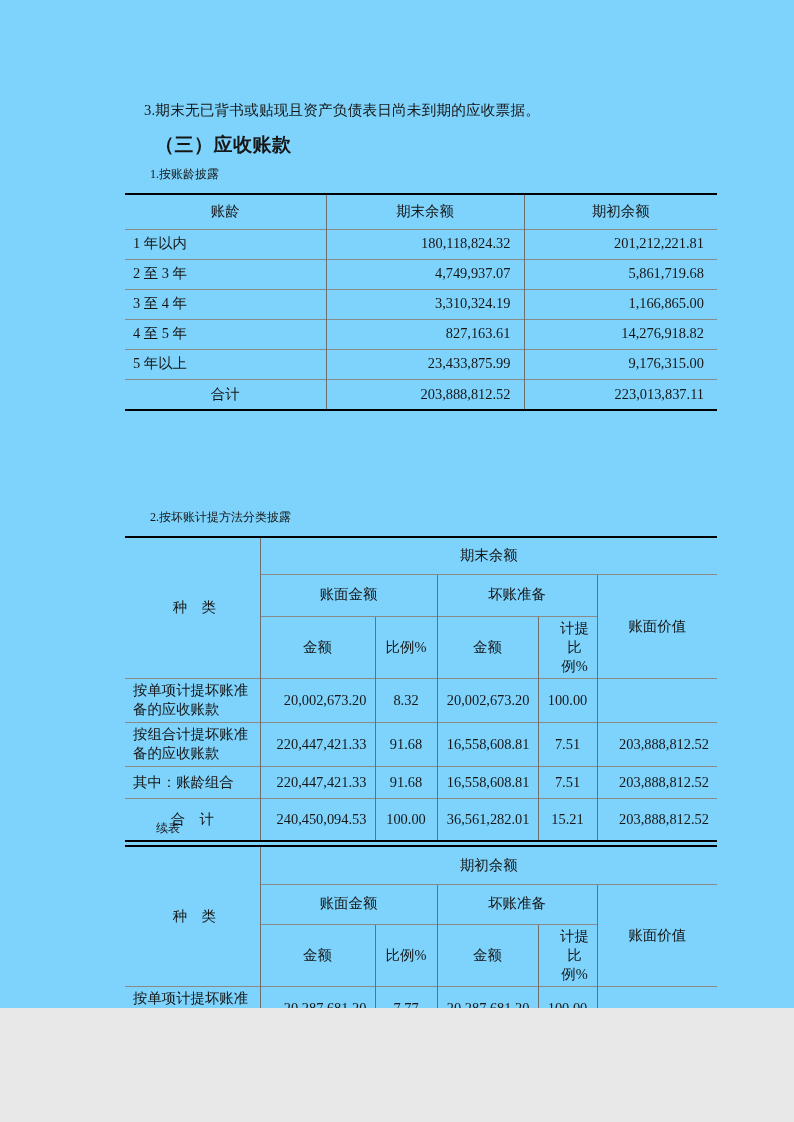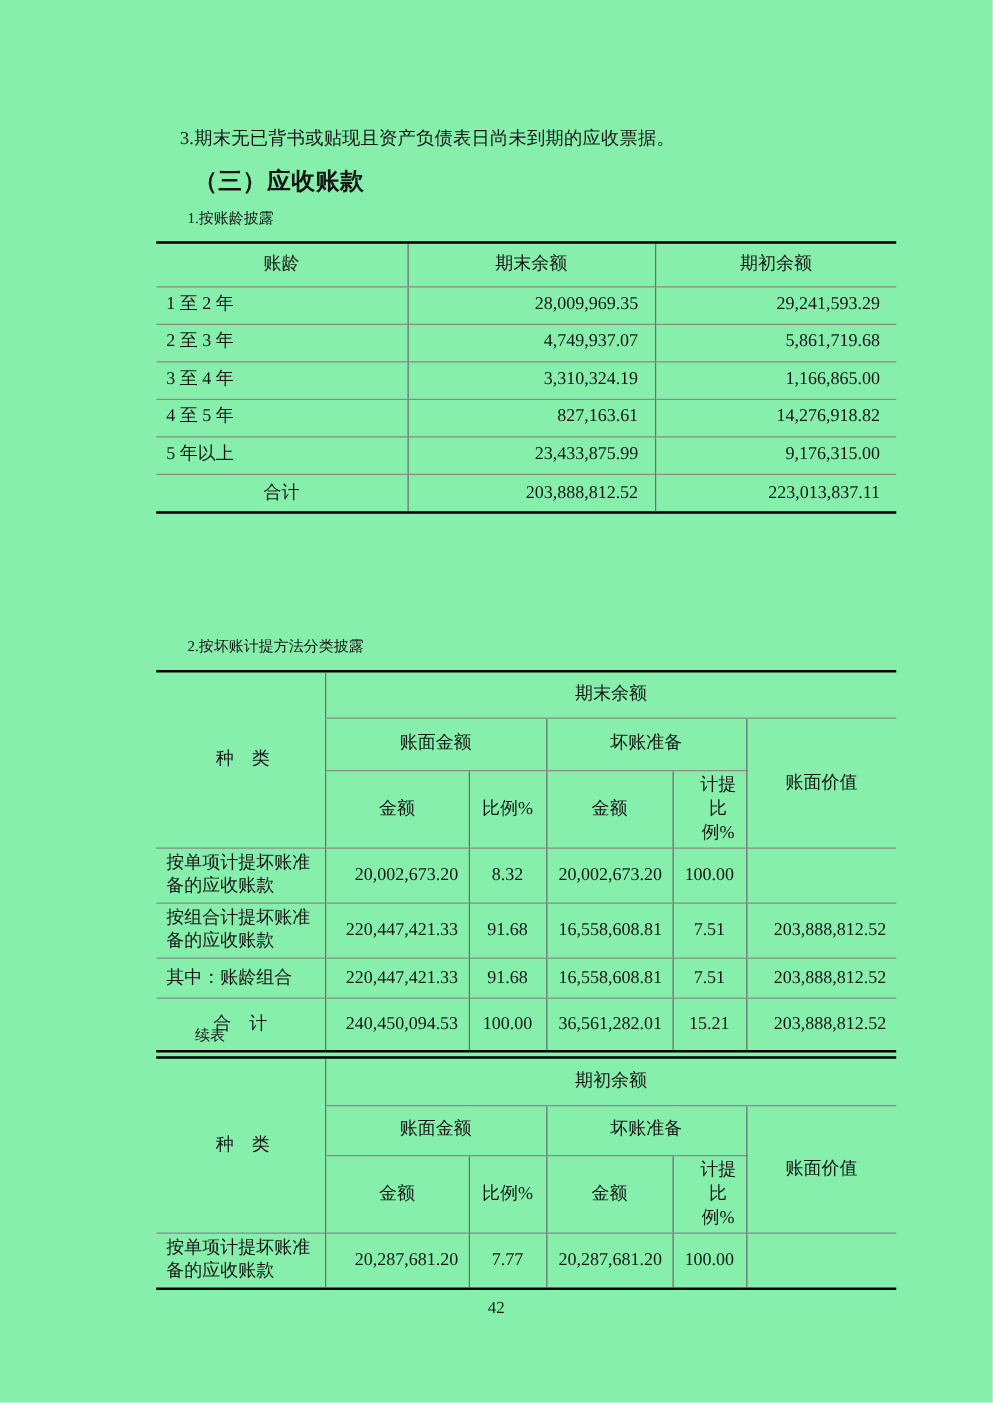--- a/index.html
+++ b/index.html
@@ -1,17 +1,17 @@
 <!DOCTYPE html>
 <html><head>
 <meta charset="utf-8">
 <style>
   html,body{margin:0;padding:0;background:#e8e8e8;}
   .page{
-    position:relative;width:794px;height:1122px;background:#86efac;
+    position:relative;width:794px;height:1008px;background:#7dd3fc;
     margin:0 auto;overflow:hidden;color:#161616;
     font-family:"Liberation Serif","DejaVu Serif",serif;
   }
   .abs{position:absolute;margin:0;}
   .note{font-size:14.6px;letter-spacing:0.2px;}
   .heading{font-size:19px;font-weight:bold;letter-spacing:0.5px;}
   .sub{font-size:12px;}
   .pagenum{width:794px;text-align:center;font-size:13.5px;}
 
   .twrap{
@@ -66,23 +66,23 @@
           <col style="width:198px">
           <col style="width:193px">
         </colgroup>
       <tbody>
           <tr class="hrow">
         <td class="first center">账龄</td>
         <td class="center">期末余额</td>
         <td class="center">期初余额</td>
       </tr>
       <tr class="drow">
-        <td class="first left">1 至 2 年</td>
-        <td class="num1">28,009,969.35</td>
-        <td class="num1">29,241,593.29</td>
+        <td class="first left">1 年以内</td>
+        <td class="num1">180,118,824.32</td>
+        <td class="num1">201,212,221.81</td>
       </tr>
       <tr class="drow">
         <td class="first left">2 至 3 年</td>
         <td class="num1">4,749,937.07</td>
         <td class="num1">5,861,719.68</td>
       </tr>
       <tr class="drow">
         <td class="first left">3 至 4 年</td>
         <td class="num1">3,310,324.19</td>
         <td class="num1">1,166,865.00</td>

